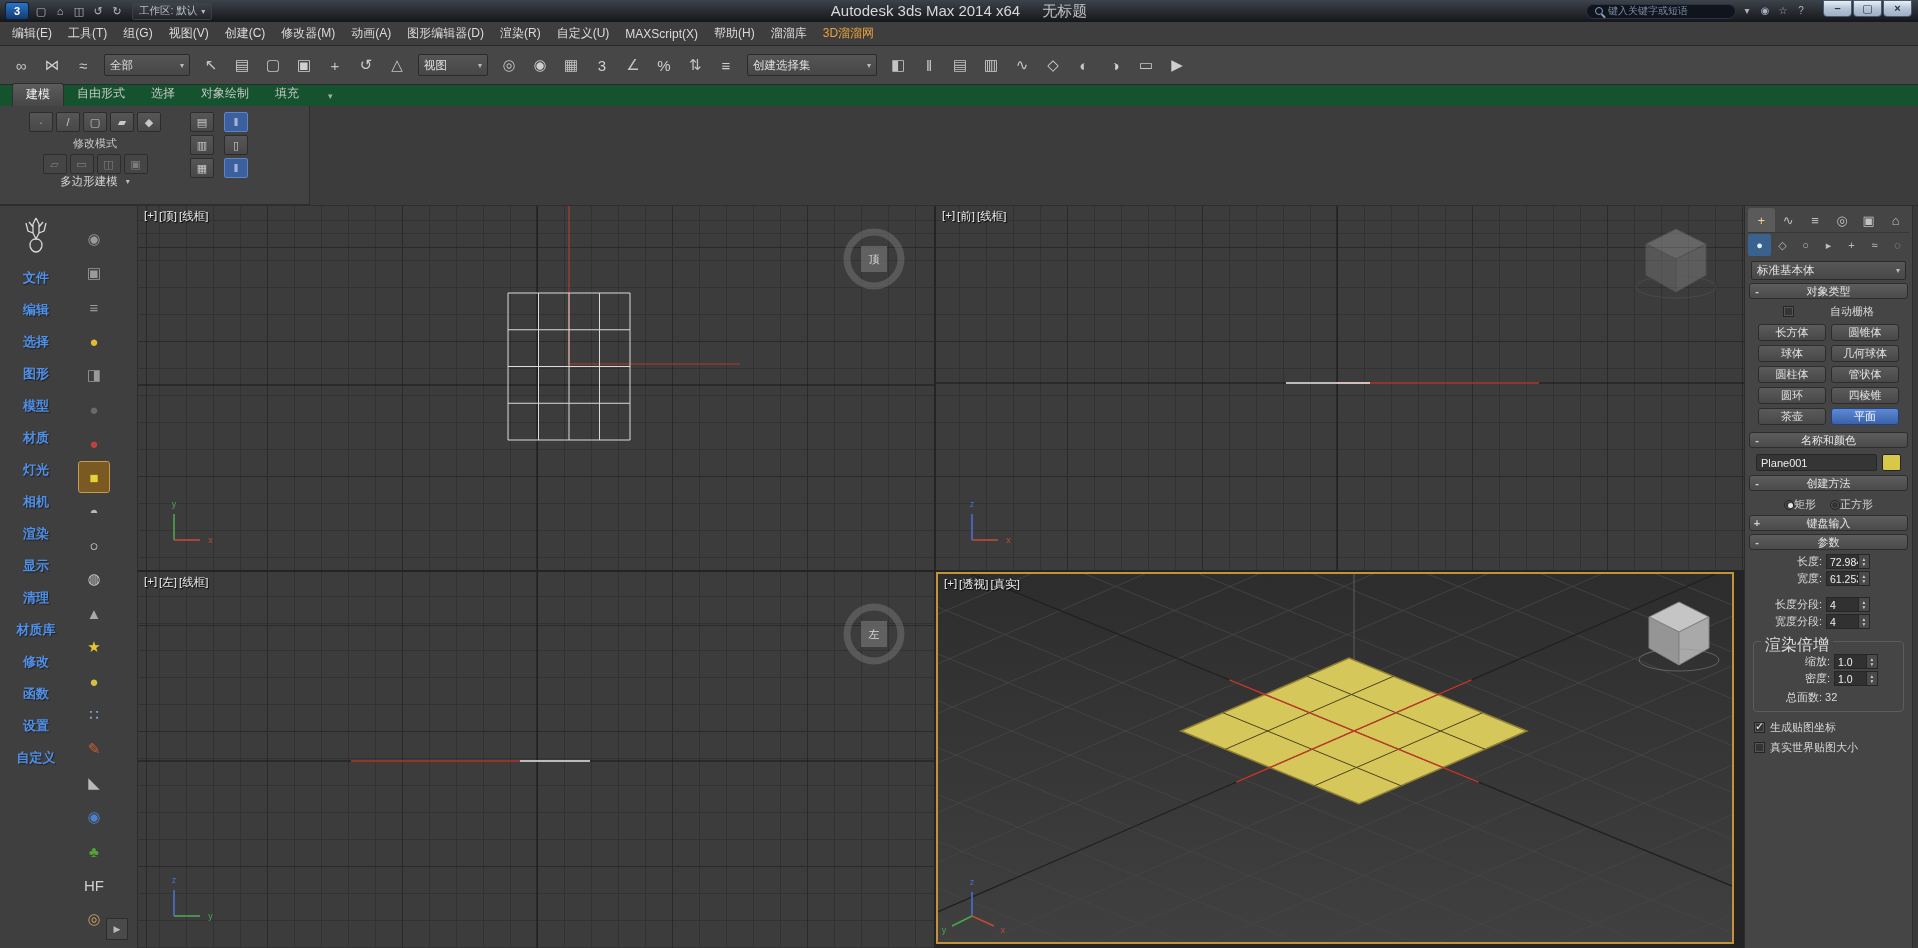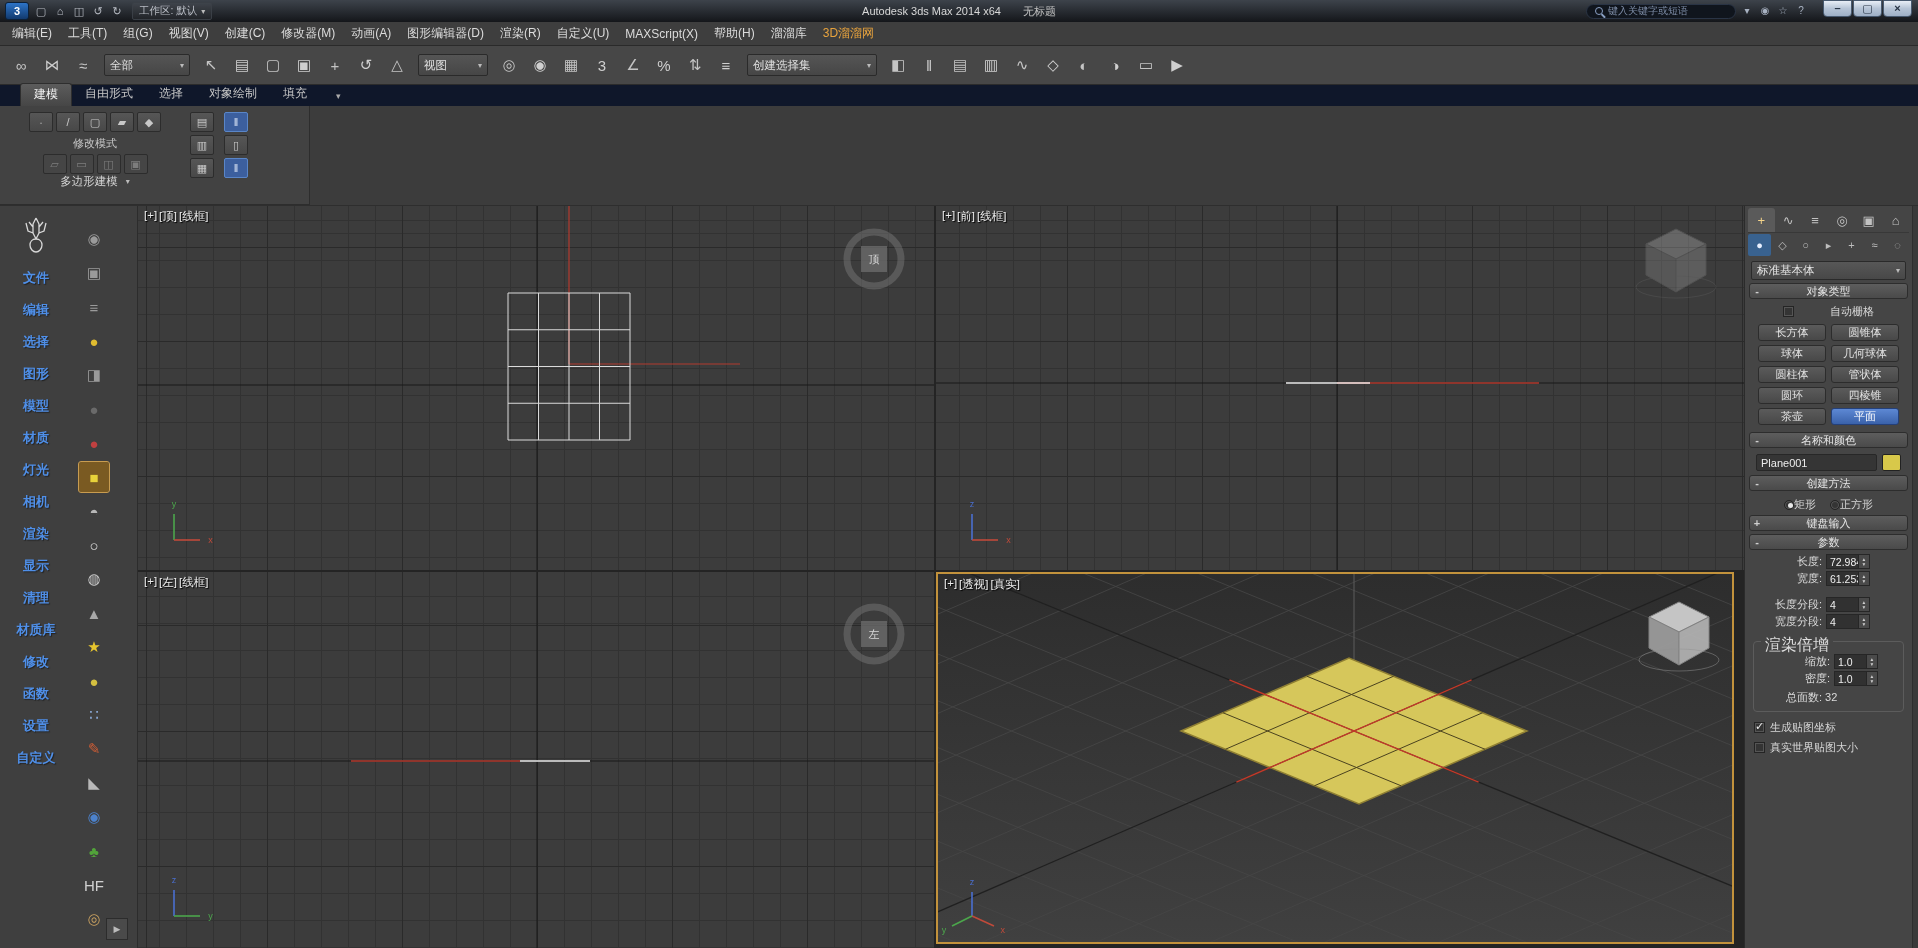--- a/index.html
+++ b/index.html
@@ -9,21 +9,21 @@
 
   
   .titlebar { height:22px; background:linear-gradient(#3d434b,#14161a); display:flex; align-items:center;
     font-size:11px; color:#c6c6c6; position:relative; padding:0 2px; }
   .app-btn { width:24px; height:18px; margin:0 3px; background:linear-gradient(#2d74c8,#123a6e); border:1px solid #0c2038;
     border-radius:3px; color:#fff; font-weight:bold; text-align:center; line-height:16px; font-size:11px; }
   .qat { display:flex; gap:1px; }
   .qat-btn { width:18px; height:18px; text-align:center; line-height:18px; color:#b8bcc4; font-size:11px; }
   .ws-drop { display:flex; align-items:center; gap:4px; margin-left:6px; padding:1px 6px; border:1px solid #3a3f46;
     border-radius:2px; background:rgba(255,255,255,0.04); font-size:10.5px; color:#b8bcc4; }
-  .tb-title { position:absolute; left:50%; transform:translateX(-50%); color:#d8d8d8; font-size:11px; white-space:nowrap; }
+  .tb-title { position:absolute; left:50%; transform:translateX(-50%); color:#d8d8d8; font-size:15px; white-space:nowrap; }
   .tb-title .doc { margin-left:22px; color:#c2c2c2; }
   .infocenter { margin-left:auto; display:flex; align-items:center; gap:3px; margin-right:8px; }
   .ic-search { display:flex; align-items:center; gap:5px; width:150px; height:15px; background:#10151d;
     border:1px solid #2a3445; border-radius:8px; padding:0 8px; color:#7d8ca6; font-size:10px; overflow:hidden; white-space:nowrap; }
   .mag { width:8px; height:8px; border:1.5px solid #8aa0c4; border-radius:50%; position:relative; flex:0 0 auto; }
   .mag::after { content:""; position:absolute; width:5px; height:1.5px; background:#8aa0c4; transform:rotate(45deg); right:-4px; bottom:-2px; }
   .ic-icons { display:flex; gap:2px; }
   .ic-btn { width:16px; height:16px; line-height:16px; text-align:center; color:#a8b2c2; font-size:10px; }
   .win-btns { display:flex; gap:1px; margin:0 4px 4px 6px; align-self:flex-start; }
   .win-btn { width:29px; height:17px; background:linear-gradient(#e8eef6,#b6c4d6 50%,#9fb0c6); border:1px solid #485a70;
@@ -42,21 +42,21 @@
   .tb-btn { width:30px; height:30px; display:flex; align-items:center; justify-content:center; color:#cfcfcf;
     font-size:15px; border:1px solid transparent; border-radius:2px; }
   .tb-btn:nth-child(odd) { color:#c4c4c4; }
   .tb-drop { height:22px; display:flex; align-items:center; background:linear-gradient(#555,#464646);
     border:1px solid #2a2a2a; border-radius:2px; padding:0 5px; font-size:11.5px; color:#e0e0e0; margin:0 4px; }
   .tb-drop .dd-arrow { margin-left:auto; padding-left:6px; font-size:8px; color:#bbb; }
   .w86 { width:86px; } .w70 { width:70px; } .w130 { width:130px; }
   .dd-arrow { font-size:8px; color:#bbb; }
 
   
-  .ribbon-tabrow { height:21px; background:#0f172a; display:flex; align-items:flex-end; padding-left:20px; }
+  .ribbon-tabrow { height:21px; background:#14532d; display:flex; align-items:flex-end; padding-left:12px; }
   .ribbon-tabs { display:flex; }
   .r-tab { padding:2px 13px 3px; font-size:12px; color:#c6c6c6; }
   .r-tab.active { background:linear-gradient(#5c5c5c,#464646); color:#f0f0f0; border-radius:3px 3px 0 0;
     border:1px solid #2e2e2e; border-bottom:none; }
   .r-min { margin-left:10px; align-self:center; font-size:9px; color:#aaa; padding:0 6px; }
   .ribbon-body { height:100px; background:#3c3c3c; border-bottom:1px solid #2e2e2e; position:relative; }
   .rb-panel { position:absolute; left:0; top:0; width:310px; height:99px; background:#424242;
     border-right:1px solid #2d2d2d; border-bottom:1px solid #2d2d2d; display:flex; padding:6px 6px 0 10px; gap:10px; }
   .rb-left { width:170px; display:flex; flex-direction:column; align-items:center; }
   .rb-row { display:flex; gap:3px; }

